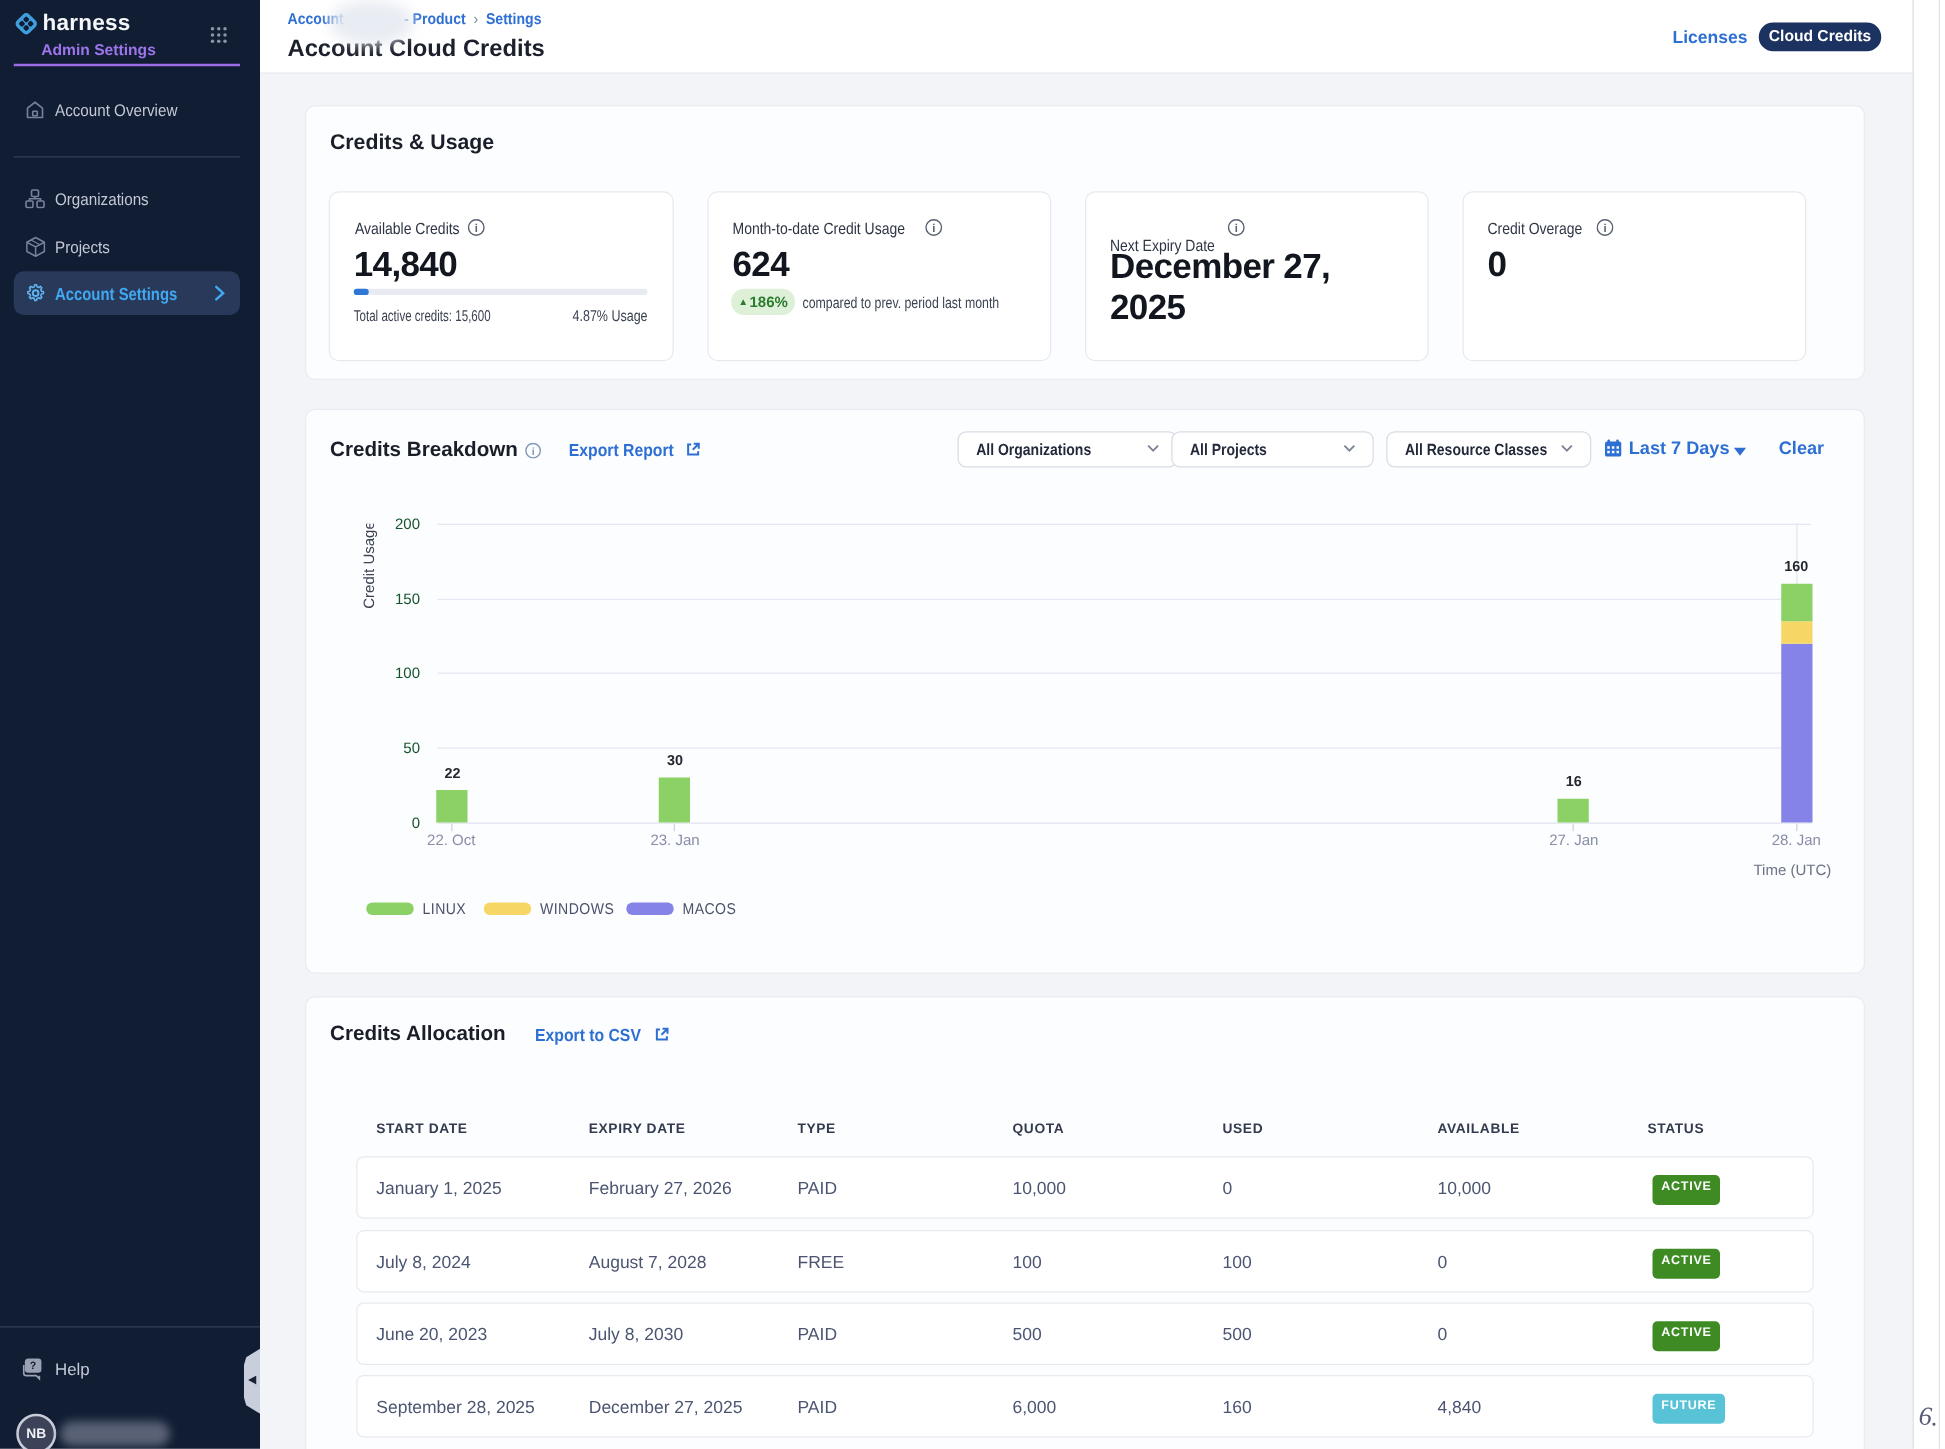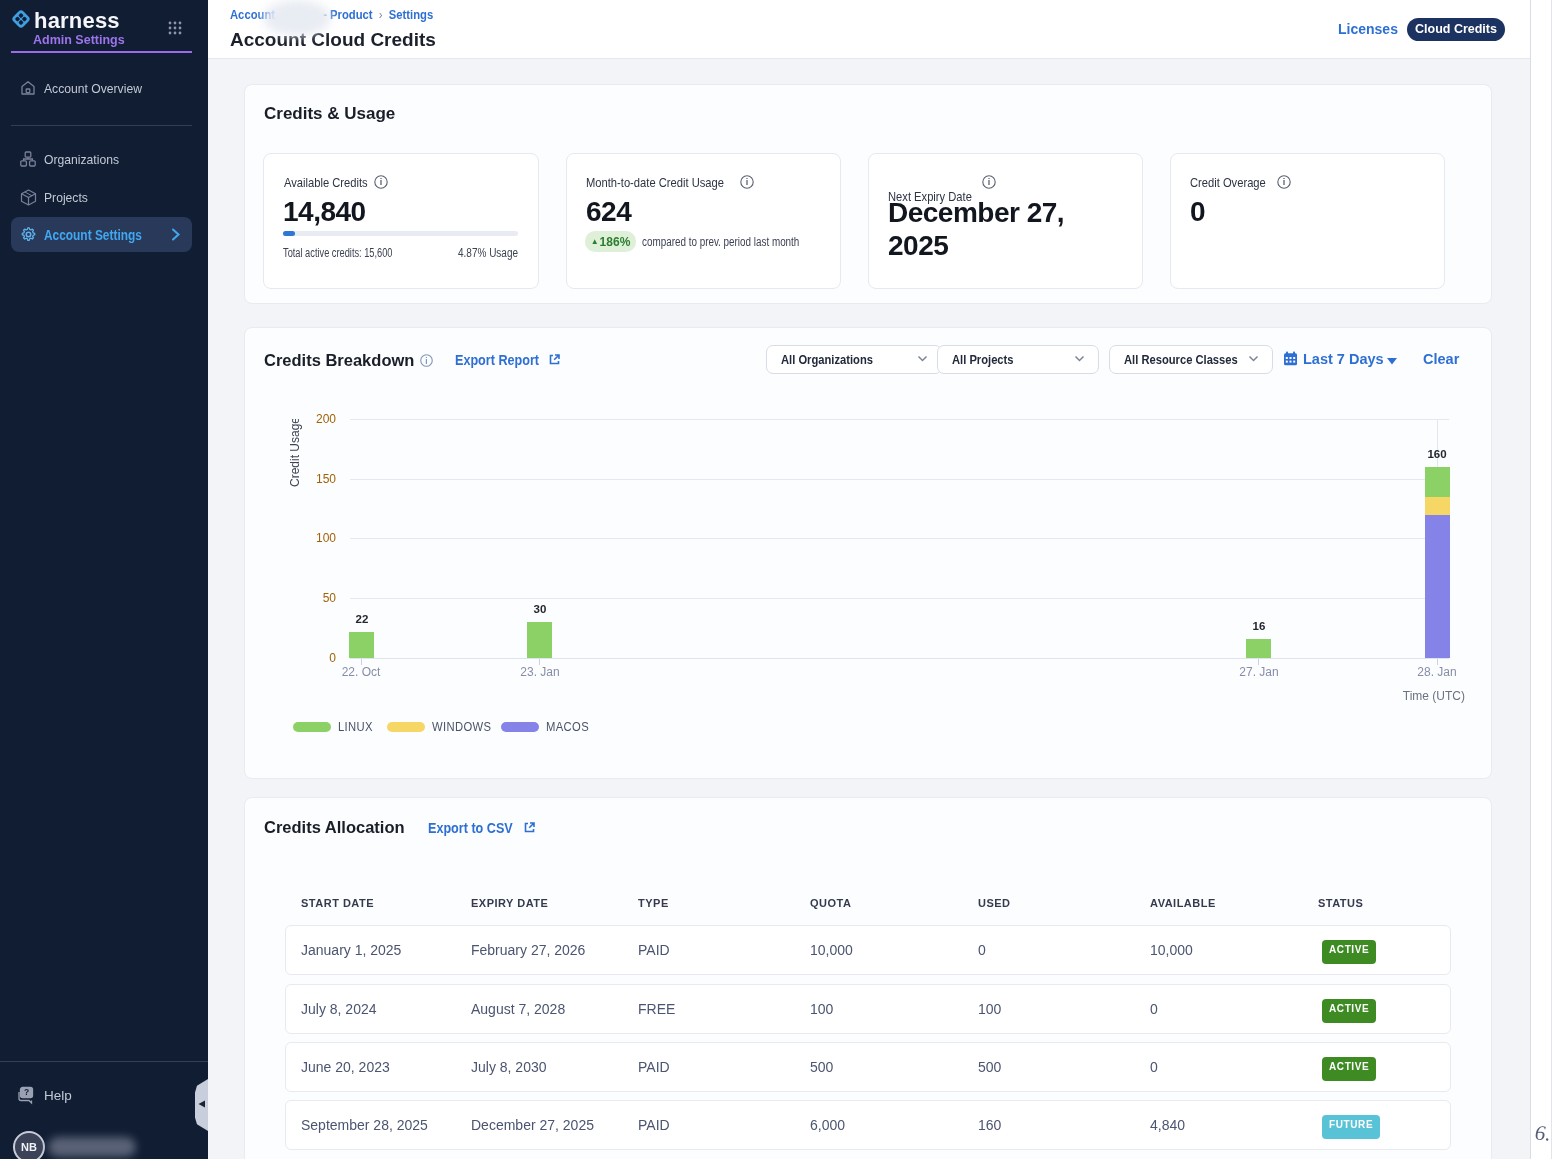--- a/index.html
+++ b/index.html
@@ -131,21 +131,21 @@
     </svg>
   </div>
 <div class="abs" style="left:1423px; top:351px; font-size:14.5px; font-weight:bold; color:#2e6fd3;">Clear</div>
 
 <div class="abs" style="left:350px; top:419px; width:1099px; height:1px; background:#e4e8f2;"></div>
 <div class="abs" style="left:350px; top:479px; width:1099px; height:1px; background:#e4e8f2;"></div>
 <div class="abs" style="left:350px; top:538px; width:1099px; height:1px; background:#e4e8f2;"></div>
 <div class="abs" style="left:350px; top:598px; width:1099px; height:1px; background:#e4e8f2;"></div>
 <div class="abs" style="left:350px; top:658px; width:1099px; height:1px; background:#dfe3ee;"></div>
 
-<style>.ylab{width:40px;text-align:right;font-size:12px;color:#a16207;} .xlab{width:60px;text-align:center;font-size:12px;color:#878da6;} .blab{width:60px;text-align:center;font-size:11.5px;font-weight:bold;color:#23272f;} .tick{width:1px;height:6px;background:#ccd2e2;}</style>
+<style>.ylab{width:40px;text-align:right;font-size:12px;color:#14532d;} .xlab{width:60px;text-align:center;font-size:12px;color:#878da6;} .blab{width:60px;text-align:center;font-size:11.5px;font-weight:bold;color:#23272f;} .tick{width:1px;height:6px;background:#ccd2e2;}</style>
 <div class="abs ylab" style="left:296px; top:412px;">200</div>
 <div class="abs ylab" style="left:296px; top:472px;">150</div>
 <div class="abs ylab" style="left:296px; top:531px;">100</div>
 <div class="abs ylab" style="left:296px; top:591px;">50</div>
 <div class="abs ylab" style="left:296px; top:651px;">0</div>
 
 <div class="abs" style="left:279px; top:419px; width:12px; height:70px;">
     <svg width="26" height="70" viewBox="0 0 26 70">
       <text x="20" y="68" font-size="12" fill="#3d4454" font-family="Liberation Sans" transform="rotate(-90 20 68)">Credit Usage</text>
     </svg>
@@ -251,21 +251,21 @@
     <svg width="22" height="22" viewBox="0 0 22 22">
       <g transform="rotate(45 11 11)">
         <rect x="3.9" y="3.9" width="14.2" height="14.2" rx="3.6" fill="#3f9fdf"></rect>
         <rect x="6.6" y="6.6" width="3.9" height="3.9" rx="1.1" fill="#101d33"></rect>
         <rect x="11.5" y="6.6" width="3.9" height="3.9" rx="1.1" fill="#101d33"></rect>
         <rect x="6.6" y="11.5" width="3.9" height="3.9" rx="1.1" fill="#101d33"></rect>
         <rect x="11.5" y="11.5" width="3.9" height="3.9" rx="1.1" fill="#101d33"></rect>
       </g>
     </svg>
   </div>
-<div class="abs" style="left:34px; top:8px; font-size:22px; font-weight:bold; color:#f4f6fa; letter-spacing:0.2px;">harness</div>
+<div class="abs" style="left:34px; top:8px; font-size:18px; font-weight:bold; color:#f4f6fa; letter-spacing:0.2px;">harness</div>
 <div class="abs" style="left:33px; top:33px; font-size:12.5px; font-weight:bold; color:#9d74ec;">Admin Settings</div>
 <div class="abs" style="left:168px; top:21px;">
     <svg width="14" height="14" viewBox="0 0 14 14">
       <g fill="#8d94a6">
         <circle cx="2" cy="2" r="1.4"></circle>
         <circle cx="7" cy="2" r="1.4"></circle>
         <circle cx="12" cy="2" r="1.4"></circle>
         <circle cx="2" cy="7" r="1.4"></circle>
         <circle cx="7" cy="7" r="1.4"></circle>
         <circle cx="12" cy="7" r="1.4"></circle>

